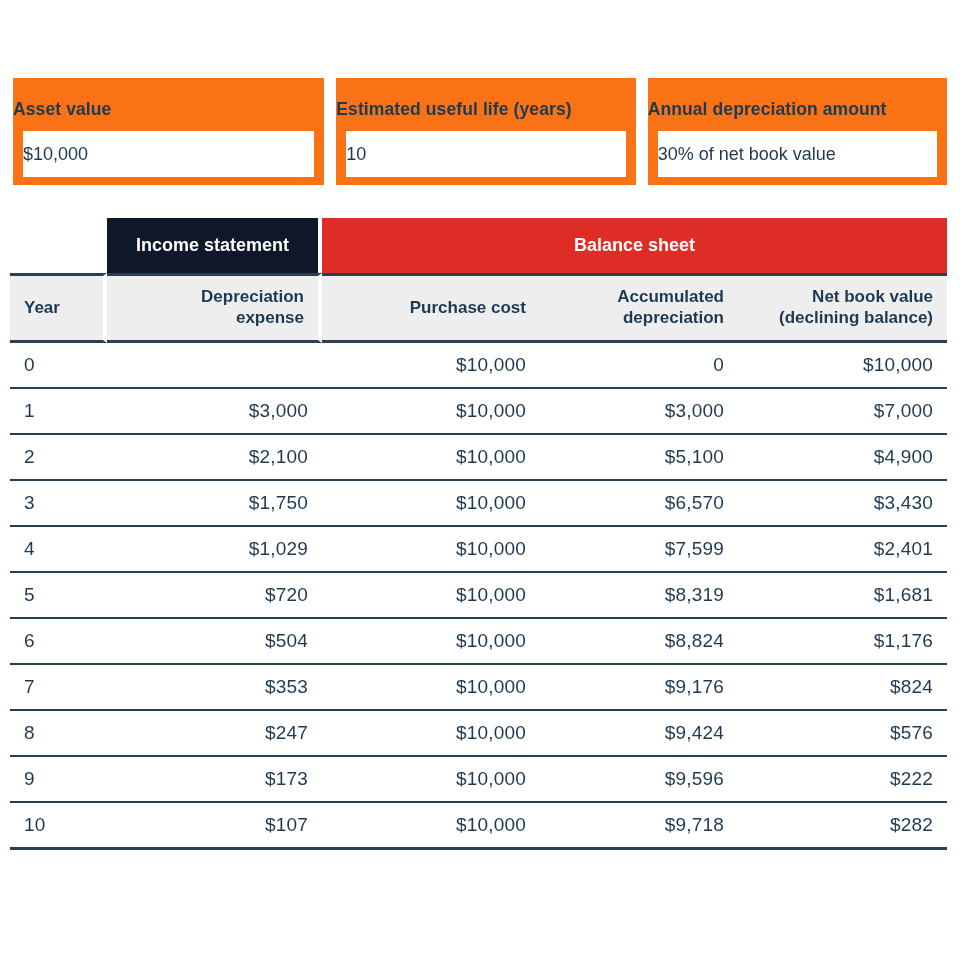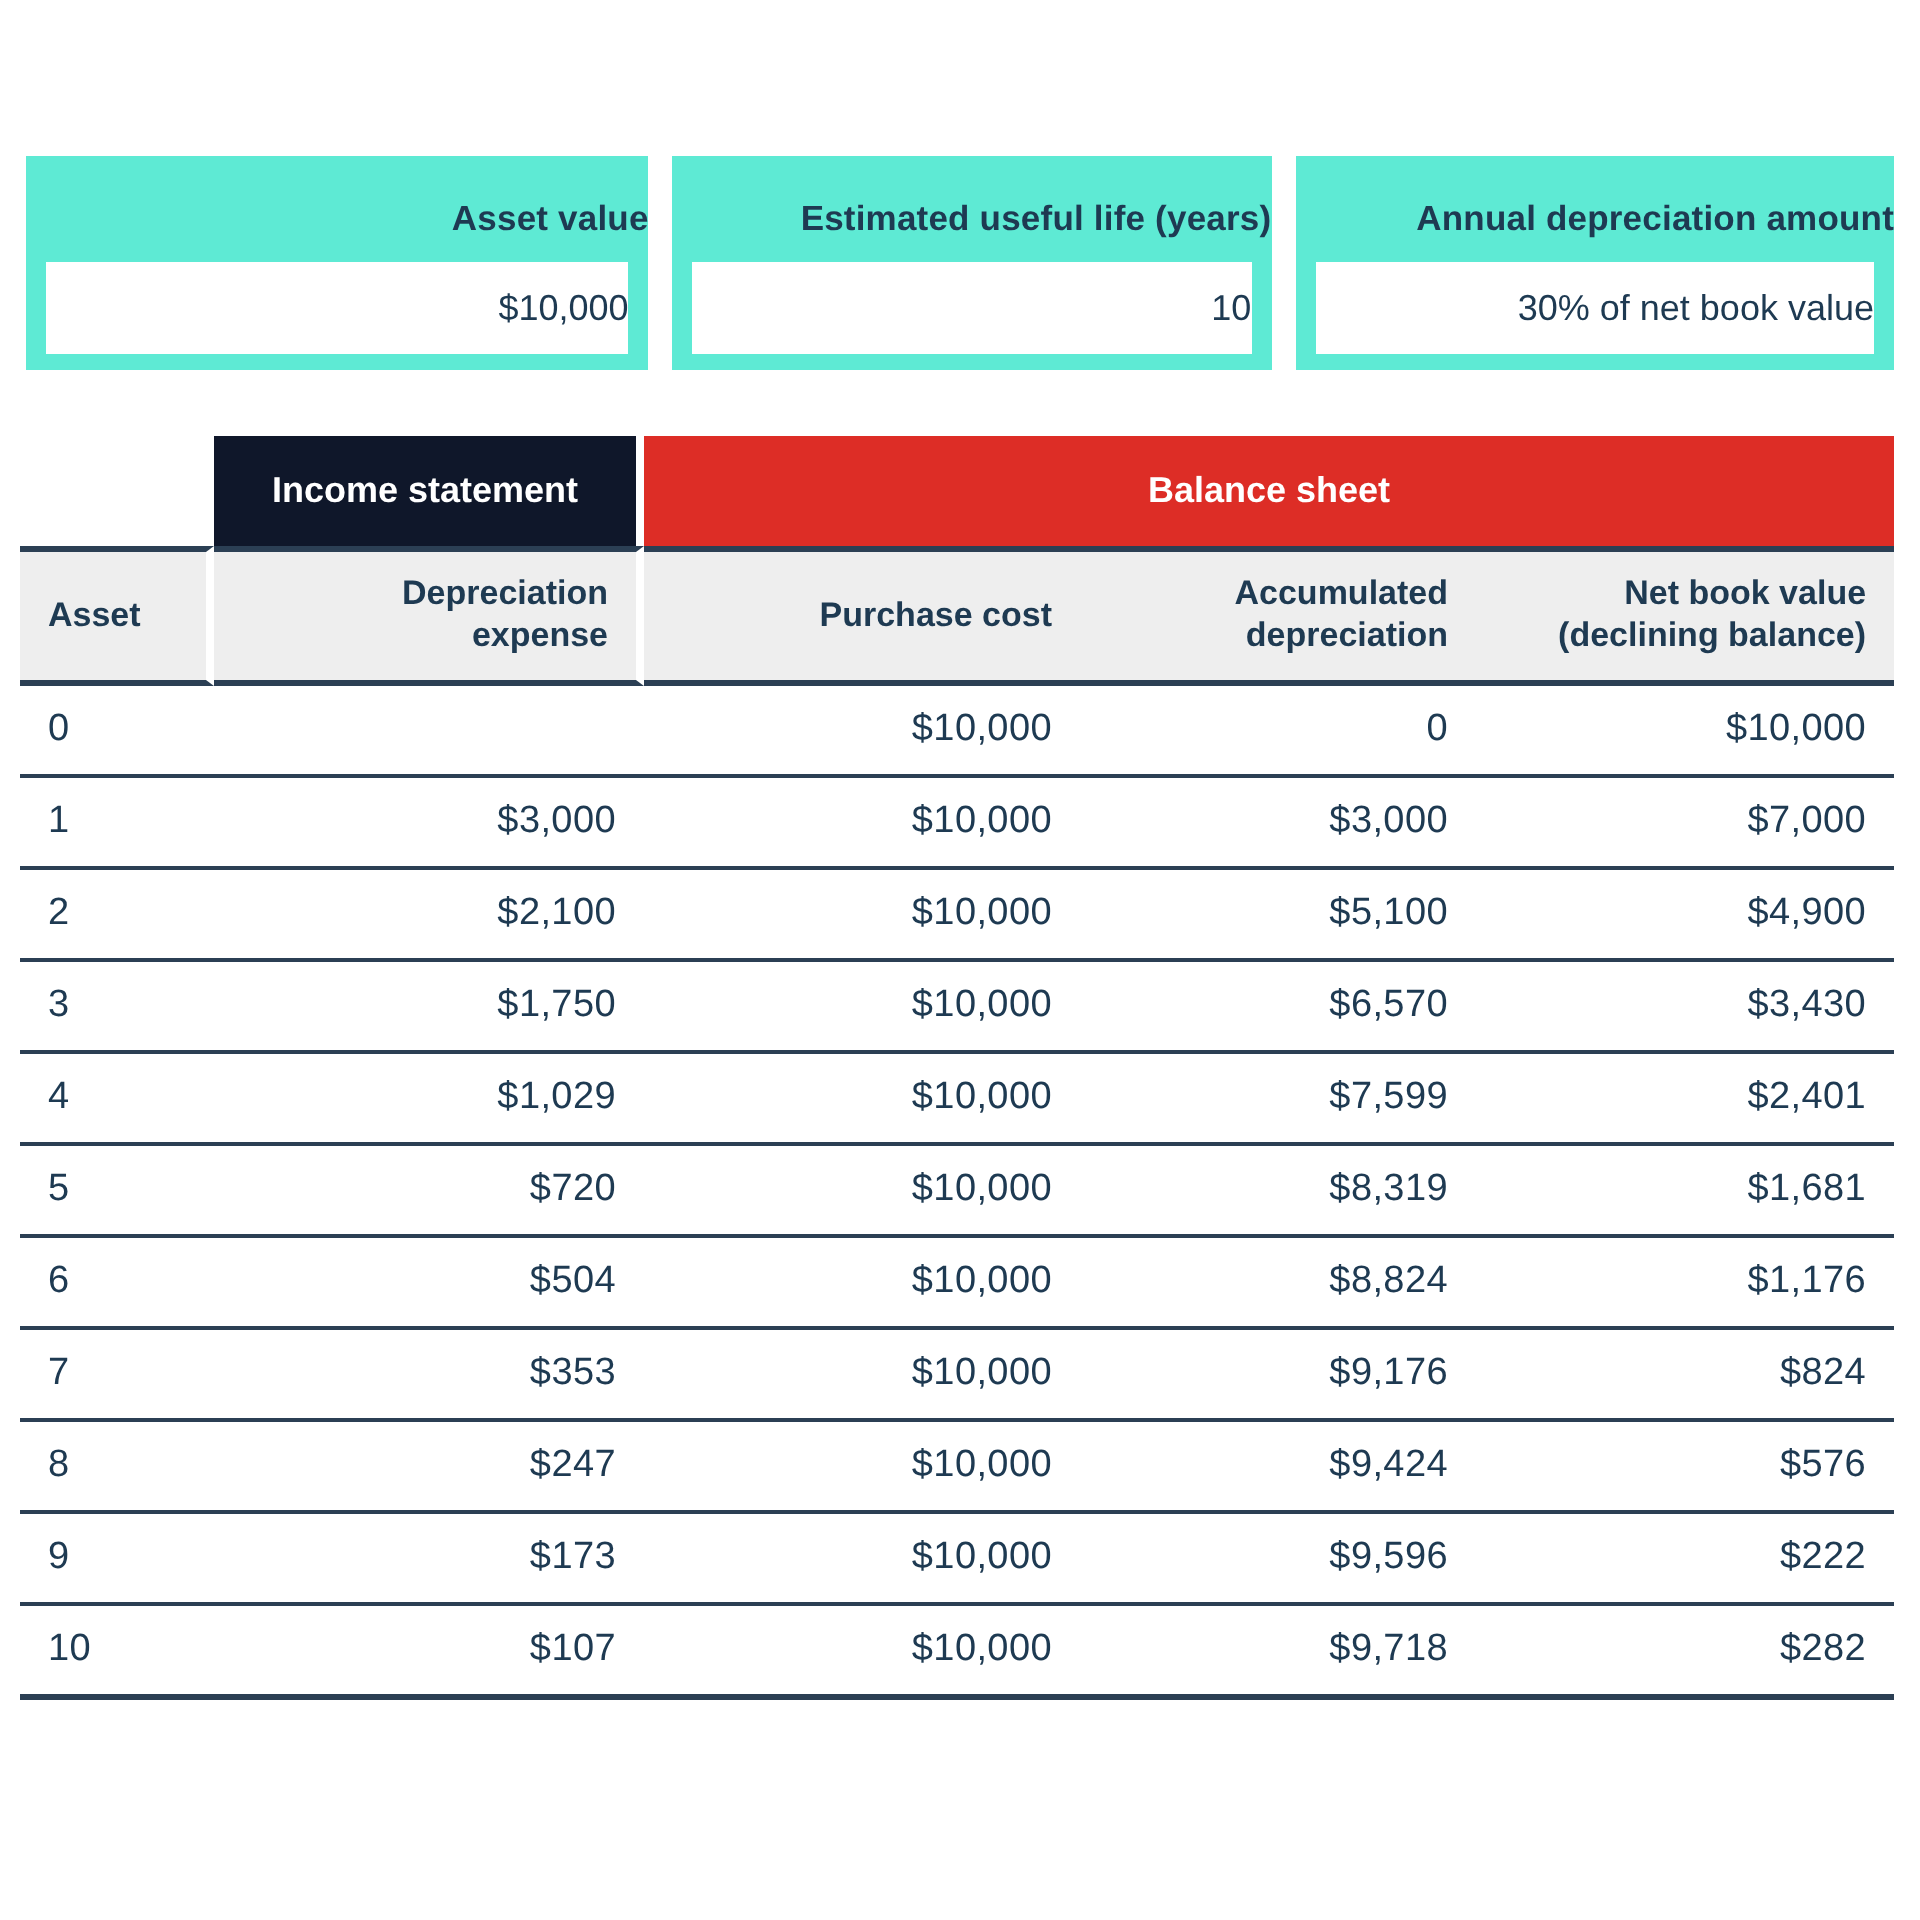--- a/index.html
+++ b/index.html
@@ -12,22 +12,22 @@
 
   
   .panels {
     display: flex;
     gap: 12px;
     margin: 78px 13px 0 13px;
   }
   .panel {
     flex: 1;
     height: 107px;
-    background: #5eead4;
-    text-align: right;
+    background: #f97316;
+    text-align: left;
   }
   .panel:first-child { flex: 1.04; }
   .panel-label {
     padding-top: 21px;
     font-size: 17.5px;
     font-weight: bold;
     letter-spacing: .1px;
   }
   .panel-value {
     margin: 11px 10px 0 10px;
@@ -124,21 +124,21 @@
       <col class="c-acc">
       <col class="c-nbv">
   </colgroup>
   <tbody>
       <tr class="group-row">
     <td class="gh-spacer"></td>
     <td class="gh-income">Income statement</td>
     <td class="gh-balance" colspan="3">Balance sheet</td>
   </tr>
   <tr class="sub-row">
-    <th class="h-year">Asset</th>
+    <th class="h-year">Year</th>
     <th class="h-dep">Depreciation expense</th>
     <th class="h-pur">Purchase cost</th>
     <th class="h-acc">Accumulated depreciation</th>
     <th class="h-nbv">Net book value (declining balance)</th>
   </tr>
   <tr class="data-row">
     <td class="d-year">0</td>
     <td></td>
     <td>$10,000</td>
     <td>0</td>

